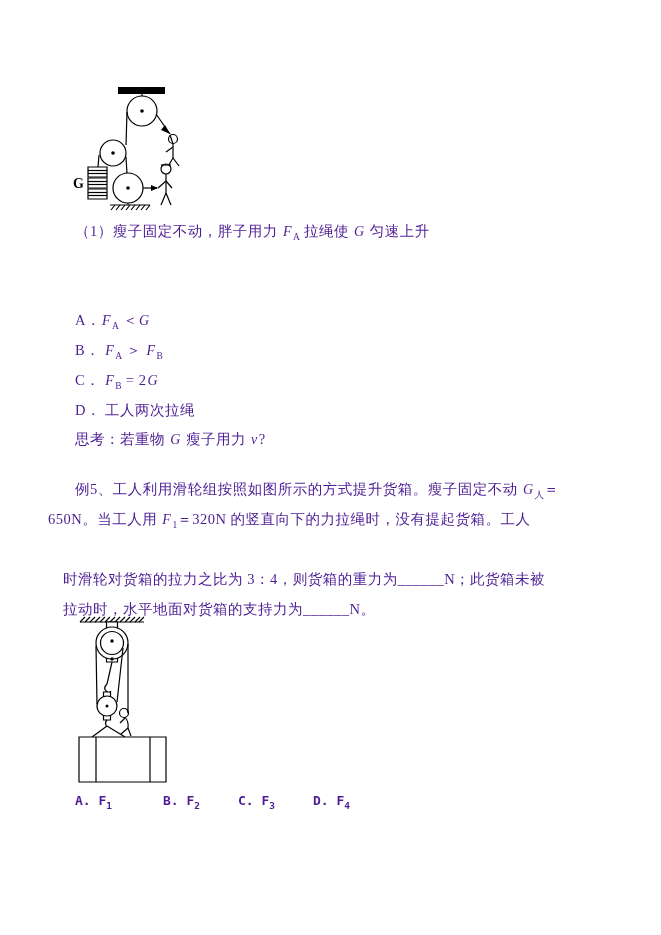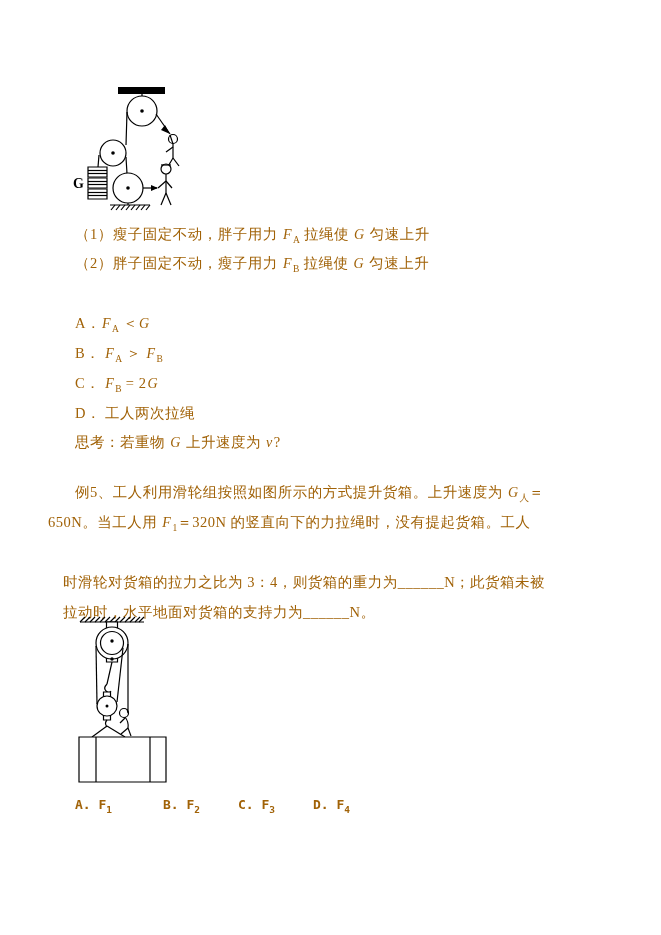--- a/index.html
+++ b/index.html
@@ -10,22 +10,22 @@
     margin:0 auto;
     overflow:hidden;
     font-family:"Liberation Serif","DejaVu Serif",serif;
     color:#000;
   }
   .seg-line{
     position:absolute;
     white-space:nowrap;
     font-size:14.5px;
     letter-spacing:0.5px;
-    line-height:27px;
-    color:#a16207;
+    line-height:20px;
+    color:#4c1d95;
   }
   .seg-line em.var{
     font-style:italic;
     font-family:"Liberation Serif","DejaVu Serif",serif;
     padding:0 1px;
     font-size:14px;
   }
   .seg-line sub{
     font-size:9.5px;
     vertical-align:-4px;
@@ -111,31 +111,30 @@
       <line x1="88" y1="82" x2="98" y2="82"></line>
       <line x1="93" y1="91" x2="93" y2="110"></line>
       <line x1="93" y1="98" x2="85" y2="105"></line>
       <line x1="93" y1="98" x2="99" y2="105"></line>
       <line x1="93" y1="110" x2="88" y2="122"></line>
       <line x1="93" y1="110" x2="98" y2="122"></line>
     </g>
   </svg>
 
   <div class="seg-line" style="left:75px;top:221px"><span>（1）瘦子固定不动，胖子用力 </span><em class="var">F</em><sub>A</sub><span> 拉绳使 </span><em class="var">G</em><span> 匀速上升</span></div>
-  <div class="seg-line" style="left:75px;top:250px"><span>（2）胖子固定不动，瘦子用力 </span><em class="var">F</em><sub>B</sub><span> 拉绳使 </span><em class="var">G</em><span> 匀速上升</span></div>
 
 
   <div class="seg-line" style="left:75px;top:310px"><span>A．</span><em class="var">F</em><sub>A</sub><span> ＜</span><em class="var">G</em></div>
   <div class="seg-line" style="left:75px;top:340px"><span>B． </span><em class="var">F</em><sub>A</sub><span> ＞ </span><em class="var">F</em><sub>B</sub></div>
   <div class="seg-line" style="left:75px;top:370px"><span>C． </span><em class="var">F</em><sub>B</sub><span> = 2</span><em class="var">G</em></div>
   <div class="seg-line" style="left:75px;top:400px"><span>D． 工人两次拉绳</span></div>
 
-  <div class="seg-line" style="left:75px;top:429px"><span>思考：若重物 </span><em class="var">G</em><span> 上升速度为 </span><em class="var">v</em><span>?</span></div>
+  <div class="seg-line" style="left:75px;top:429px"><span>思考：若重物 </span><em class="var">G</em><span> 瘦子用力 </span><em class="var">v</em><span>?</span></div>
 
-  <div class="seg-line" style="left:75px;top:479px"><span>例5、工人利用滑轮组按照如图所示的方式提升货箱。上升速度为 </span><em class="var">G</em><sub>人</sub><span>＝</span></div>
+  <div class="seg-line" style="left:75px;top:479px"><span>例5、工人利用滑轮组按照如图所示的方式提升货箱。瘦子固定不动 </span><em class="var">G</em><sub>人</sub><span>＝</span></div>
   <div class="seg-line" style="left:48px;top:509px"><span>650N。当工人用 </span><em class="var">F</em><sub>1</sub><span>＝320N 的竖直向下的力拉绳时，没有提起货箱。工人</span></div>
   <div class="seg-line" style="left:63px;top:569px"><span>时滑轮对货箱的拉力之比为 3：4，则货箱的重力为______N；此货箱未被</span></div>
   <div class="seg-line" style="left:63px;top:599px"><span>拉动时，水平地面对货箱的支持力为______N。</span></div>
 
   <svg style="left:70px;top:616px" width="120" height="170" viewBox="0 0 120 170">
 
     <g class="ink">
       <line x1="10" y1="6" x2="74" y2="6"></line>
       <path d="M10 6 l5 -5 M15 6 l5 -5 M20 6 l5 -5 M25 6 l5 -5 M30 6 l5 -5 M35 6 l5 -5 M40 6 l5 -5 M45 6 l5 -5 M50 6 l5 -5 M55 6 l5 -5 M60 6 l5 -5 M65 6 l5 -5 M69 6 l5 -5"></path>
     </g>

